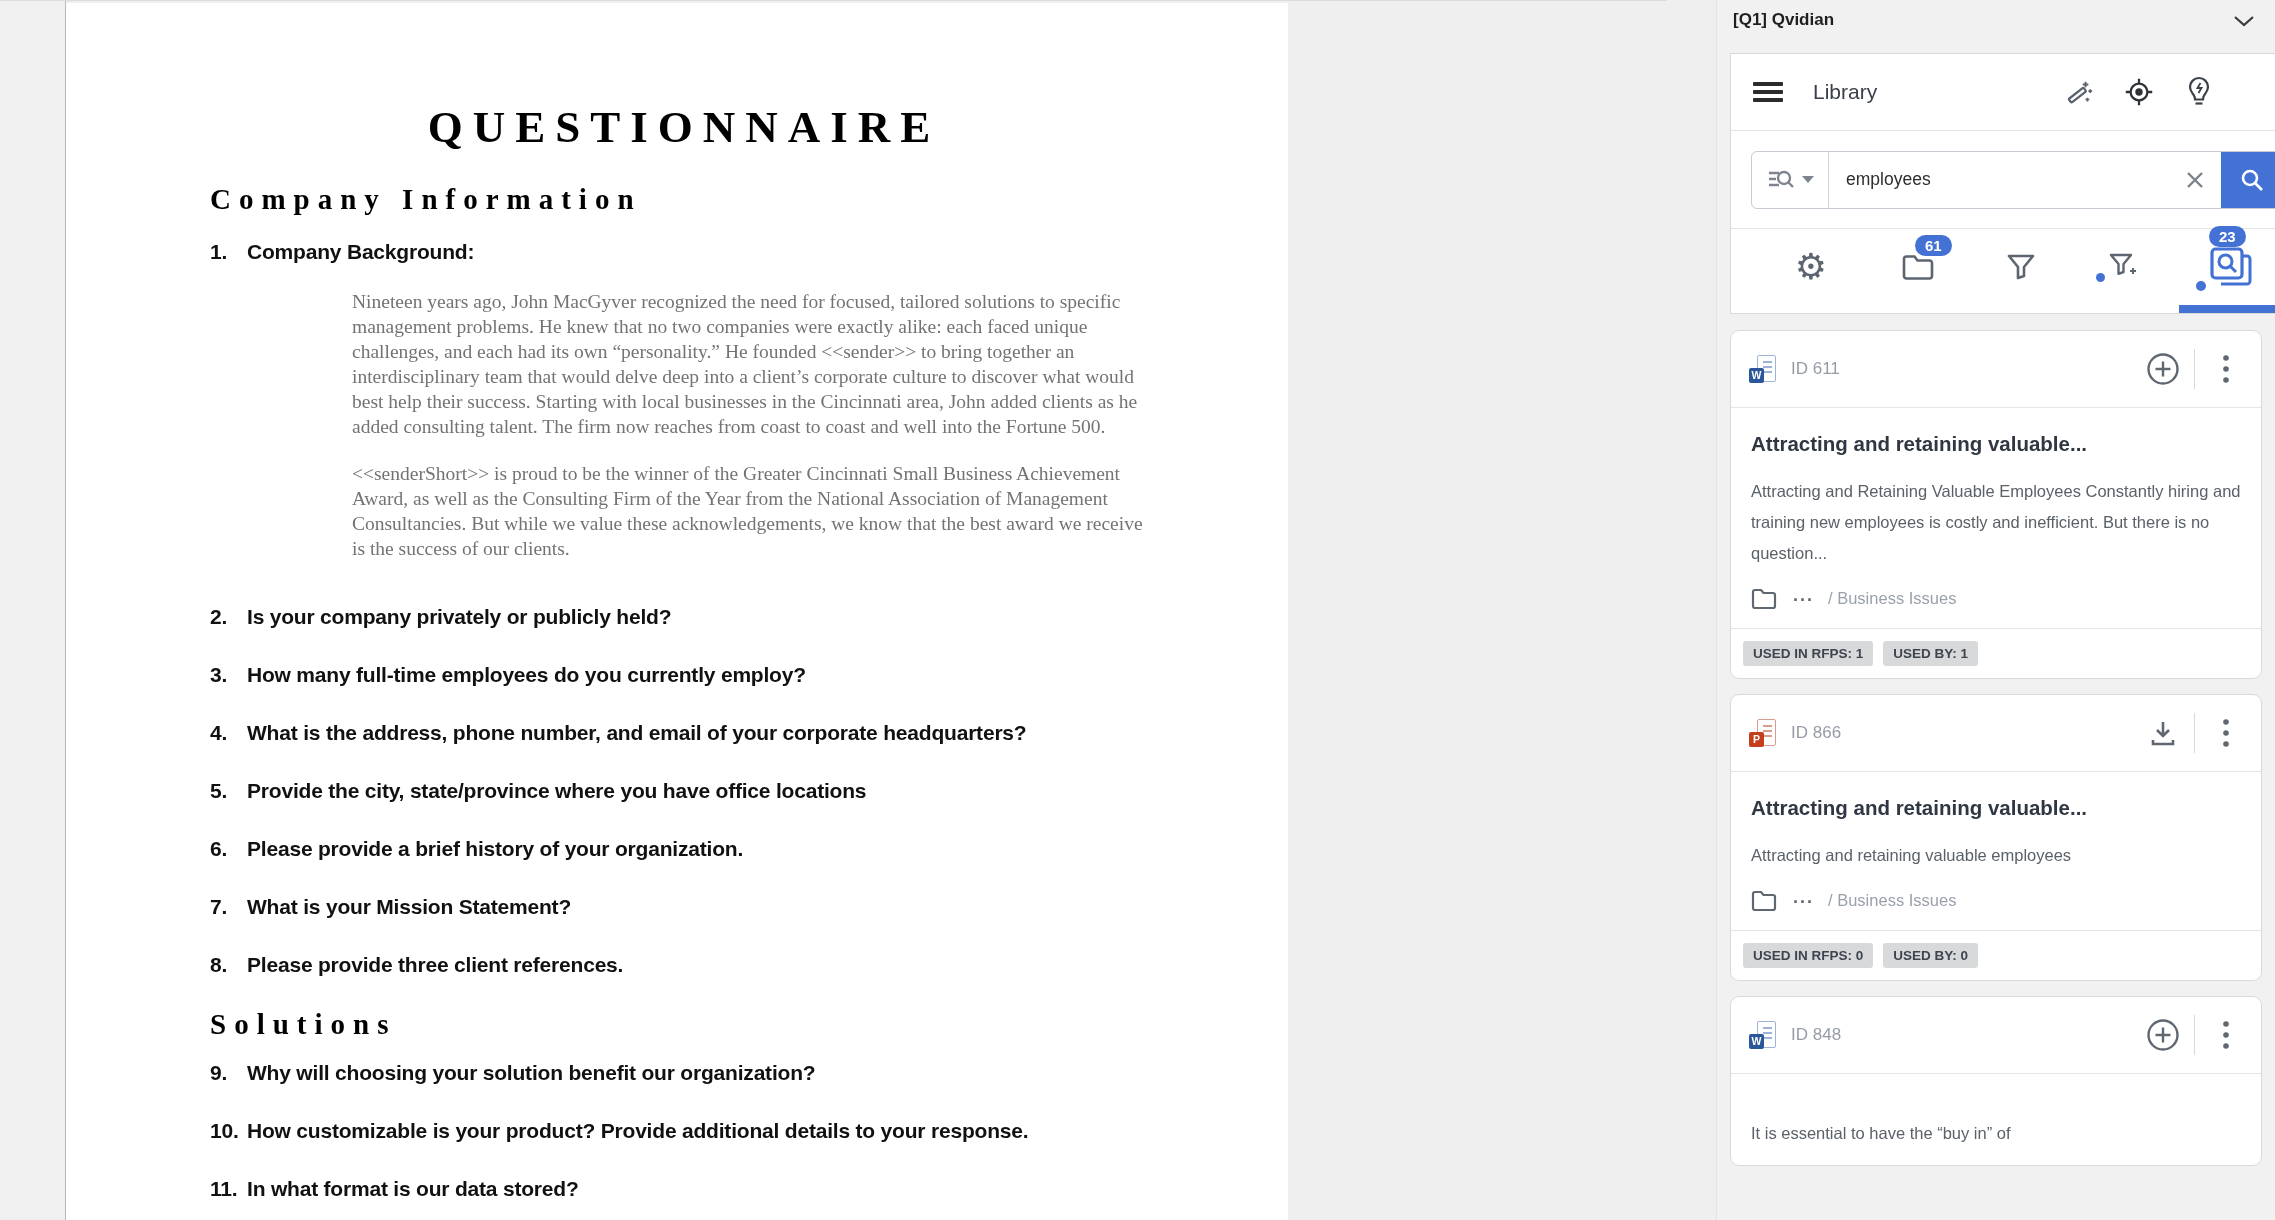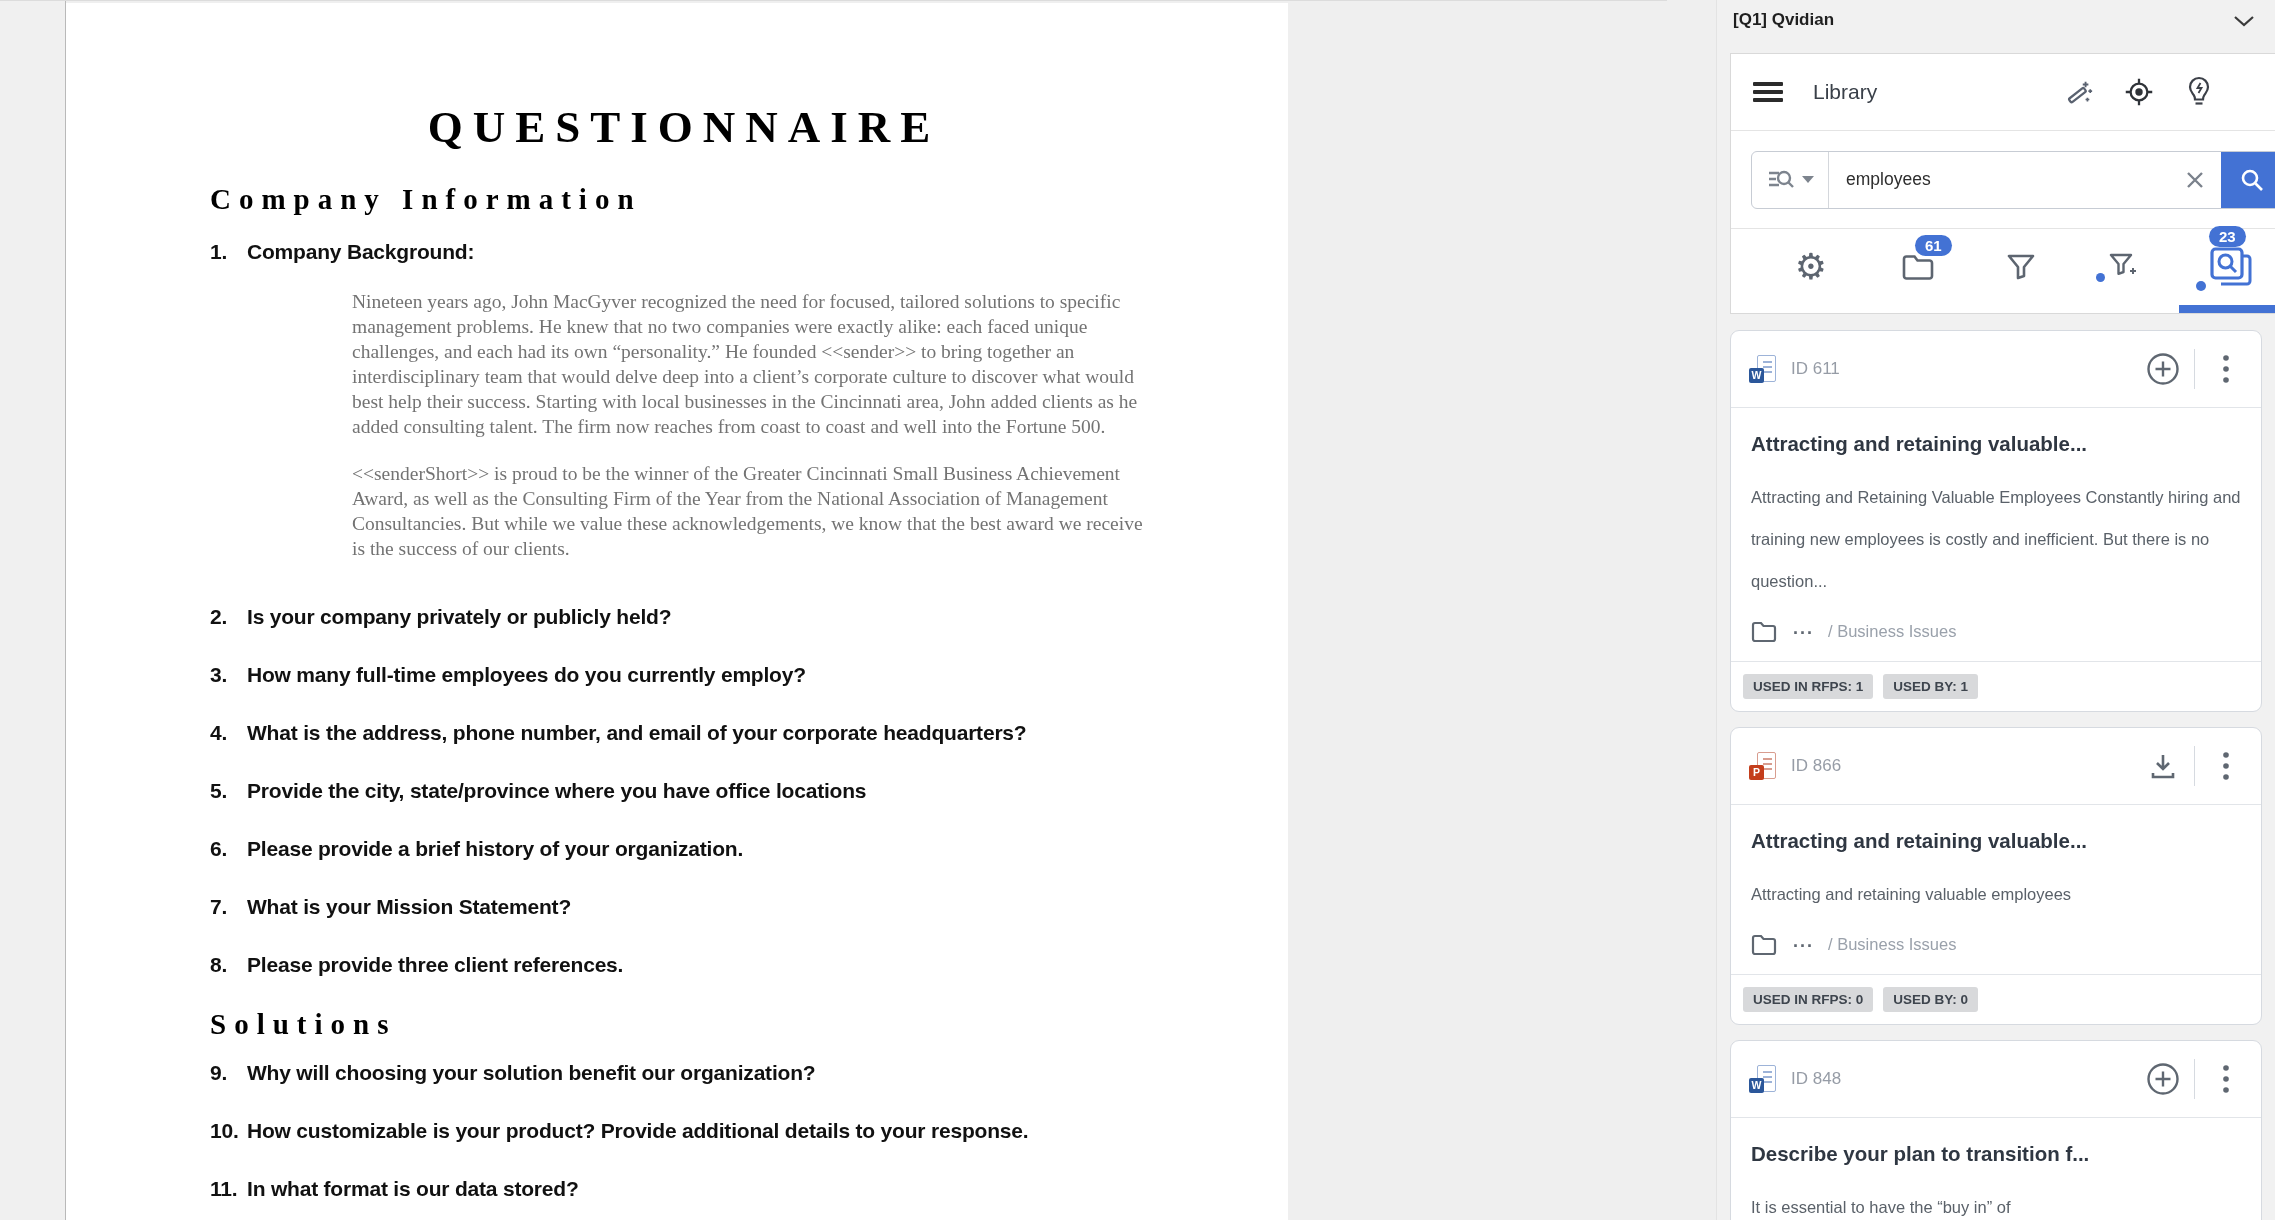--- a/index.html
+++ b/index.html
@@ -63,21 +63,21 @@
   
   .results{position:absolute;left:13px;top:311px;width:532px;height:909px;}
   .card{background:#fff;border:1px solid #d6dae0;border-radius:9px;margin-top:15px;overflow:hidden;}
   .card:first-child{margin-top:19px;}
   .card-head{height:76px;display:flex;align-items:center;padding:0 16px 0 18px;border-bottom:1px solid #e2e5e9;}
   .card-id{font-size:17px;color:#969ca6;margin-left:15px;margin-right:auto;}
   .head-btn{width:38px;height:38px;display:flex;align-items:center;justify-content:center;cursor:pointer;}
   .vdiv{width:1px;height:40px;background:#d6dae0;margin:0 12px;}
   .card-main{padding:24px 20px 16px;}
   .card-title{font-size:20.5px;font-weight:700;color:#2f3742;white-space:nowrap;overflow:hidden;cursor:pointer;}
-  .card-snippet{margin-top:20px;font-size:16.5px;line-height:42px;color:#5a6169;}
+  .card-snippet{margin-top:20px;font-size:16.5px;line-height:31px;color:#5a6169;}
   .folder-row{margin-top:16px;display:flex;align-items:center;}
   .breadcrumb-ellipsis{font-size:18px;font-weight:700;color:#5f6771;letter-spacing:2px;margin:0 14px 6px 16px;cursor:pointer;}
   .folder-path{font-size:16.5px;color:#9aa1ab;}
   .card-foot{border-top:1px solid #e2e5e9;padding:12px 12px;display:flex;gap:10px;}
   .pill{background:#d8d9db;color:#3e454e;font-size:13.5px;font-weight:700;padding:5px 10px;border-radius:3px;}
   
   .file-icon{position:relative;width:27px;height:29px;flex:none;}
   .file-page{position:absolute;right:0;top:0;width:17px;height:25px;background:#fff;border-radius:2px;}
   .file-page.word{border:1.6px solid #9db3d8;}
   .file-page.ppt{border:1.6px solid #d89d8f;}
@@ -379,21 +379,20 @@
         <span class="vdiv"></span>
         <span class="head-btn">
           <svg width="8" height="30" viewBox="0 0 8 30">
               <circle cx="4" cy="4" r="2.8" fill="#5f6771"></circle>
               <circle cx="4" cy="15" r="2.8" fill="#5f6771"></circle>
               <circle cx="4" cy="26" r="2.8" fill="#5f6771"></circle>
             </svg>
         </span>
       </div>
       <div class="card-main">
-        <div class="card-title">Describe your plan to transition f...</div>
         <div class="card-snippet">It is essential to have the “buy in” of</div>
       </div>
     </div>
   </div>
 
   <div class="scrollbar">
     <span class="scroll-arrow scroll-up">▲</span>
     <span class="scroll-thumb"></span>
     <span class="scroll-arrow scroll-down">▼</span>
   </div>

